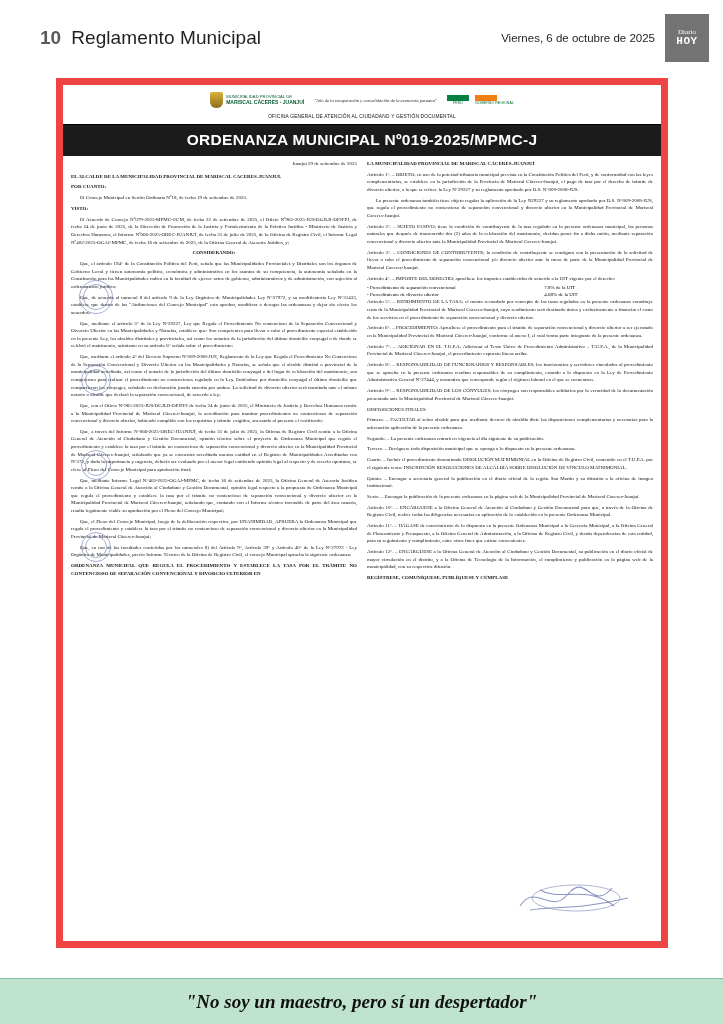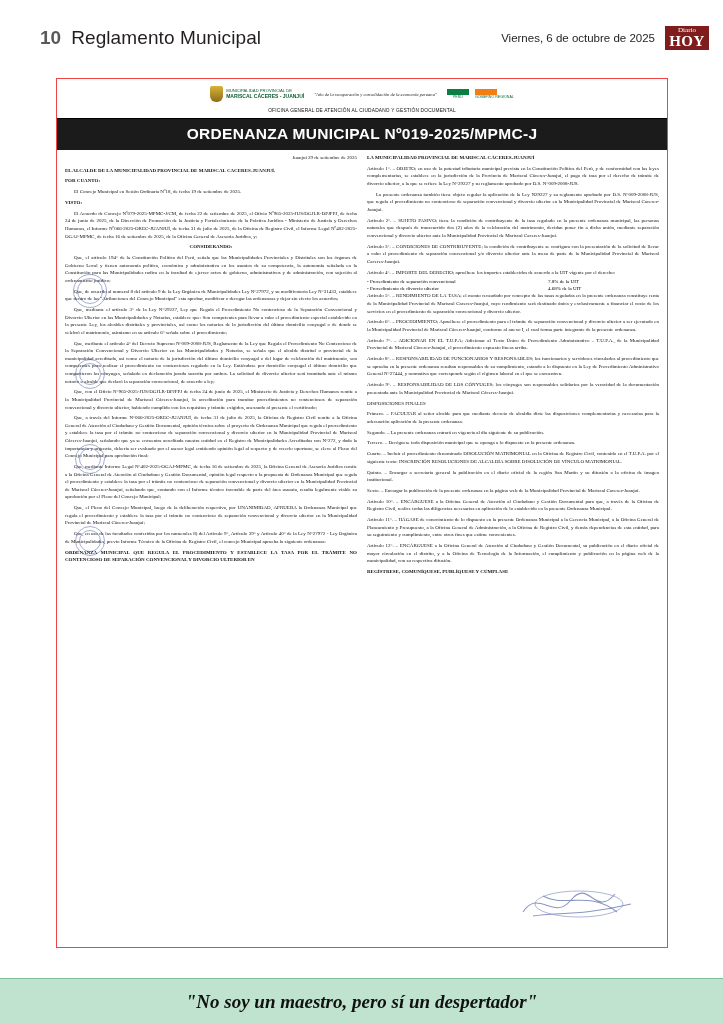--- a/index.html
+++ b/index.html
@@ -35,36 +35,36 @@
     letter-spacing: .1px;
   }
   .header-date {
     margin-left: auto;
     font-family: "Liberation Sans", sans-serif;
     font-size: 11.5px;
     color: #231f20;
     padding-right: 10px;
   }
   .logo-hoy {
-    width: 44px; height: 24px;
-    background: #7f1d1d;
+    width: 44px; height: 48px;
+    background: #737373;
     color: #fff;
     display: flex; flex-direction: column;
     align-items: center; justify-content: center;
     line-height: 1;
   }
   .logo-hoy .l1 { font-family:"Liberation Serif",serif; font-size:7px; }
-  .logo-hoy .l2 { font-family:Liberation Serif, serif; font-size:15px; font-weight:bold; letter-spacing:.5px;}
+  .logo-hoy .l2 { font-family:Liberation Mono, monospace; font-size:11px; font-weight:bold; letter-spacing:.5px;}
 
   
   .doc {
     position: absolute;
     left: 56px; top: 78px;
     width: 612px; height: 870px;
-    border: 1px solid #ef4444;
+    border: 7px solid #ef4444;
     background: #fff;
     overflow: hidden;
   }
 
   
   .inst-strip {
     height: 40px;
     border-bottom: 1px solid #000;
     position: relative;
     padding: 2px 6px 0 6px;

